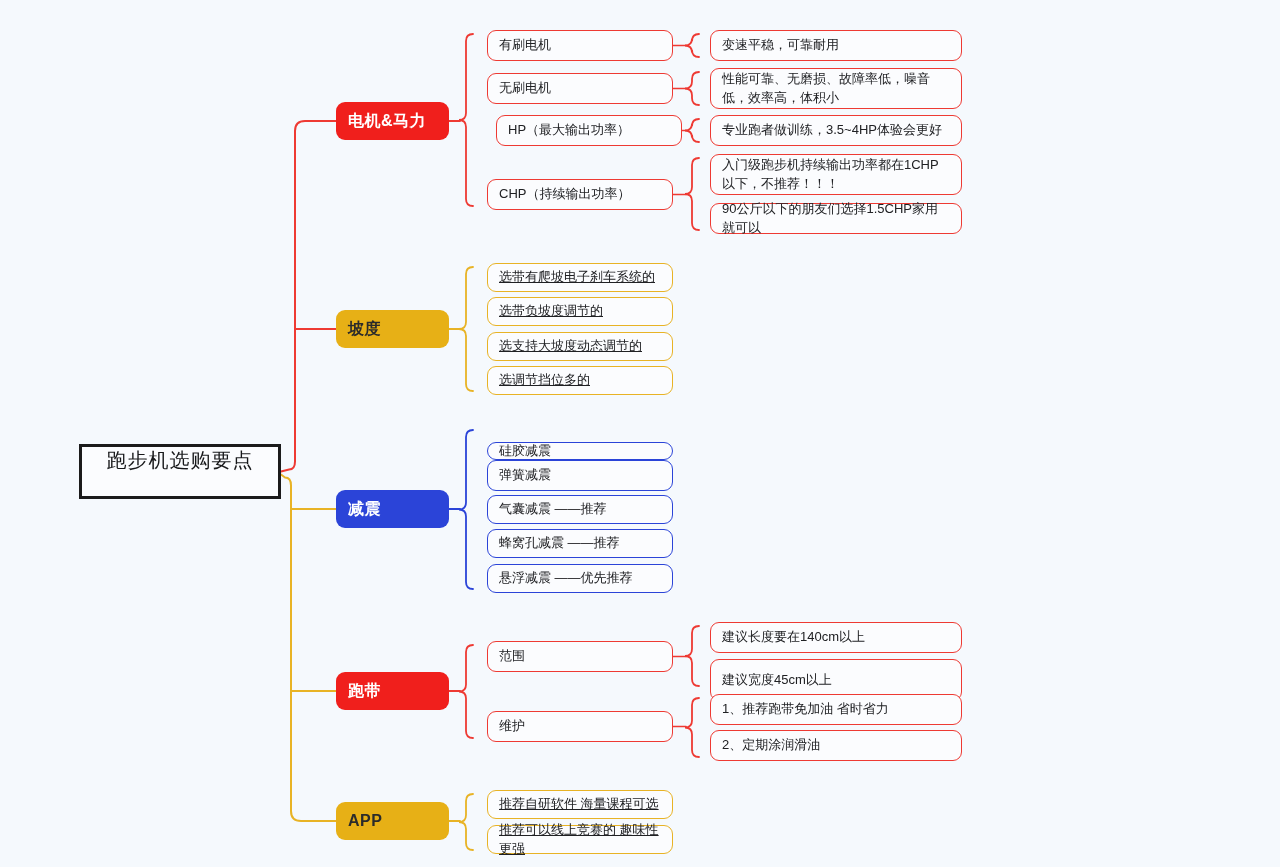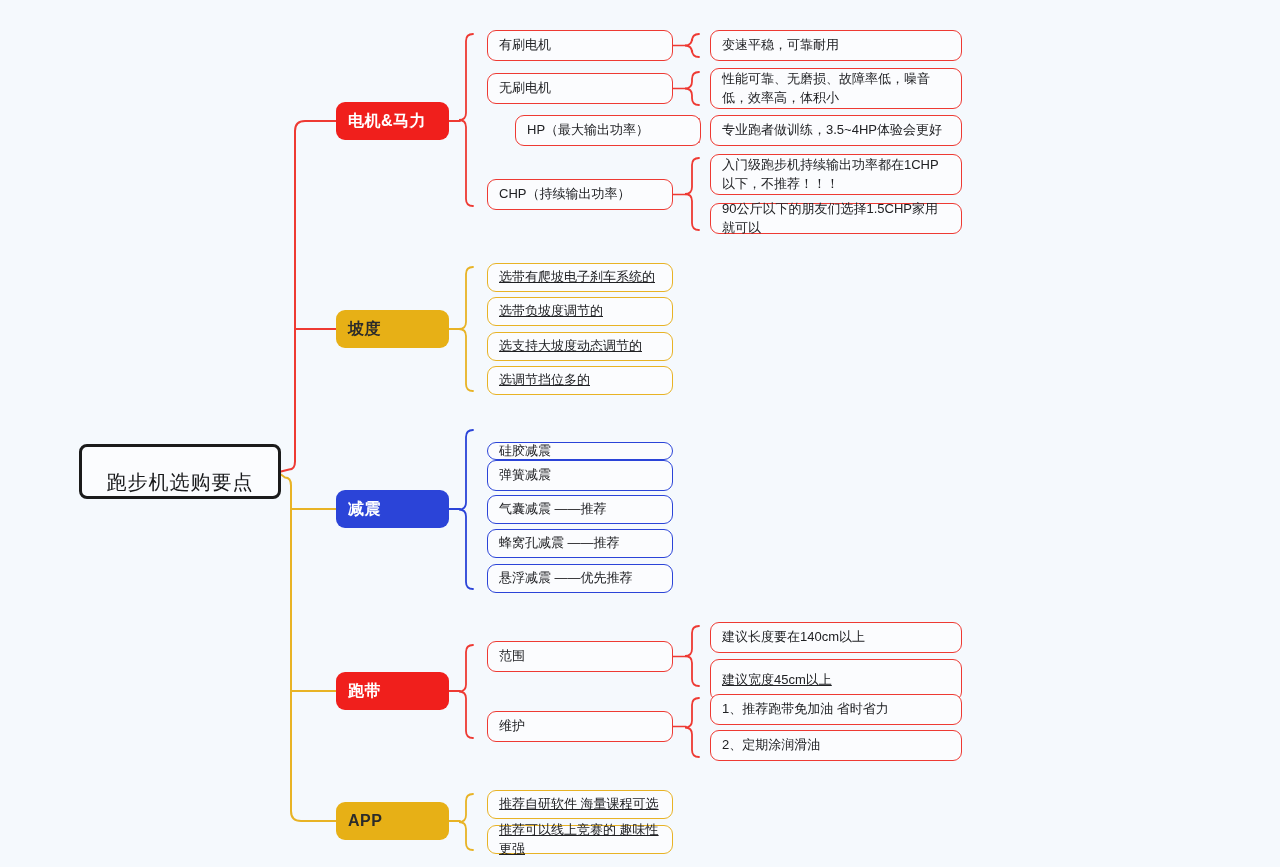--- a/index.html
+++ b/index.html
@@ -20,23 +20,23 @@
     width: 1280px; height: 867px;
     pointer-events: none;
   }
 
   
   .root-node {
     position: absolute;
     left: 79px; top: 444px;
     width: 202px; height: 55px;
     border: 3px solid #1b1b1b;
-    border-radius: 8px;
+    border-radius: 0;
     background: #fbfcfe;
-    display: flex; align-items: flex-end; justify-content: center;
+    display: flex; align-items: flex-start; justify-content: center;
     font-size: 20px;
     color: #17181a;
     letter-spacing: 1px;
     z-index: 4;
   }
 
   
   .branch {
     position: absolute;
     width: 113px; height: 38px;
@@ -155,21 +155,21 @@
       </div>
       <div class="leaf red" style="left: 710px; top: 30px; width: 252px; height: 31px;">
         <span>变速平稳，可靠耐用</span>
       </div>
       <div class="leaf red" style="left: 487px; top: 73px; width: 186px; height: 31px;">
         <span>无刷电机</span>
       </div>
       <div class="leaf red two-line" style="left: 710px; top: 68px; width: 252px; height: 41px; justify-content: flex-end;">
         <span>性能可靠、无磨损、故障率低，噪音低，效率高，体积小</span>
       </div>
-      <div class="leaf red" style="left: 515px; top: 115px; width: 186px; height: 31px;">
+      <div class="leaf red" style="left: 496px; top: 115px; width: 186px; height: 31px;">
         <span>HP（最大输出功率）</span>
       </div>
       <div class="leaf red" style="left: 710px; top: 115px; width: 252px; height: 31px;">
         <span>专业跑者做训练，3.5~4HP体验会更好</span>
       </div>
       <div class="leaf red" style="left: 487px; top: 179px; width: 186px; height: 31px;">
         <span>CHP（持续输出功率）</span>
       </div>
       <div class="leaf red two-line" style="left: 710px; top: 154px; width: 252px; height: 41px;">
         <span>入门级跑步机持续输出功率都在1CHP以下，不推荐！！！</span>
@@ -212,21 +212,21 @@
       </div>
       <div class="branch red" style="left: 336px; top: 672px; width: 113px; height: 38px;">
         <span>跑带</span>
       </div>
       <div class="leaf red" style="left: 487px; top: 641px; width: 186px; height: 31px;">
         <span>范围</span>
       </div>
       <div class="leaf red" style="left: 710px; top: 622px; width: 252px; height: 31px;">
         <span>建议长度要在140cm以上</span>
       </div>
-      <div class="leaf red" style="left: 710px; top: 659px; width: 252px; height: 42px; text-decoration: underline;">
+      <div class="leaf red" style="left: 710px; top: 659px; width: 252px; height: 42px;">
         <span>建议宽度45cm以上</span>
       </div>
       <div class="leaf red" style="left: 487px; top: 711px; width: 186px; height: 31px;">
         <span>维护</span>
       </div>
       <div class="leaf red" style="left: 710px; top: 694px; width: 252px; height: 31px;">
         <span>1、推荐跑带免加油 省时省力</span>
       </div>
       <div class="leaf red" style="left: 710px; top: 730px; width: 252px; height: 31px;">
         <span>2、定期涂润滑油</span>

